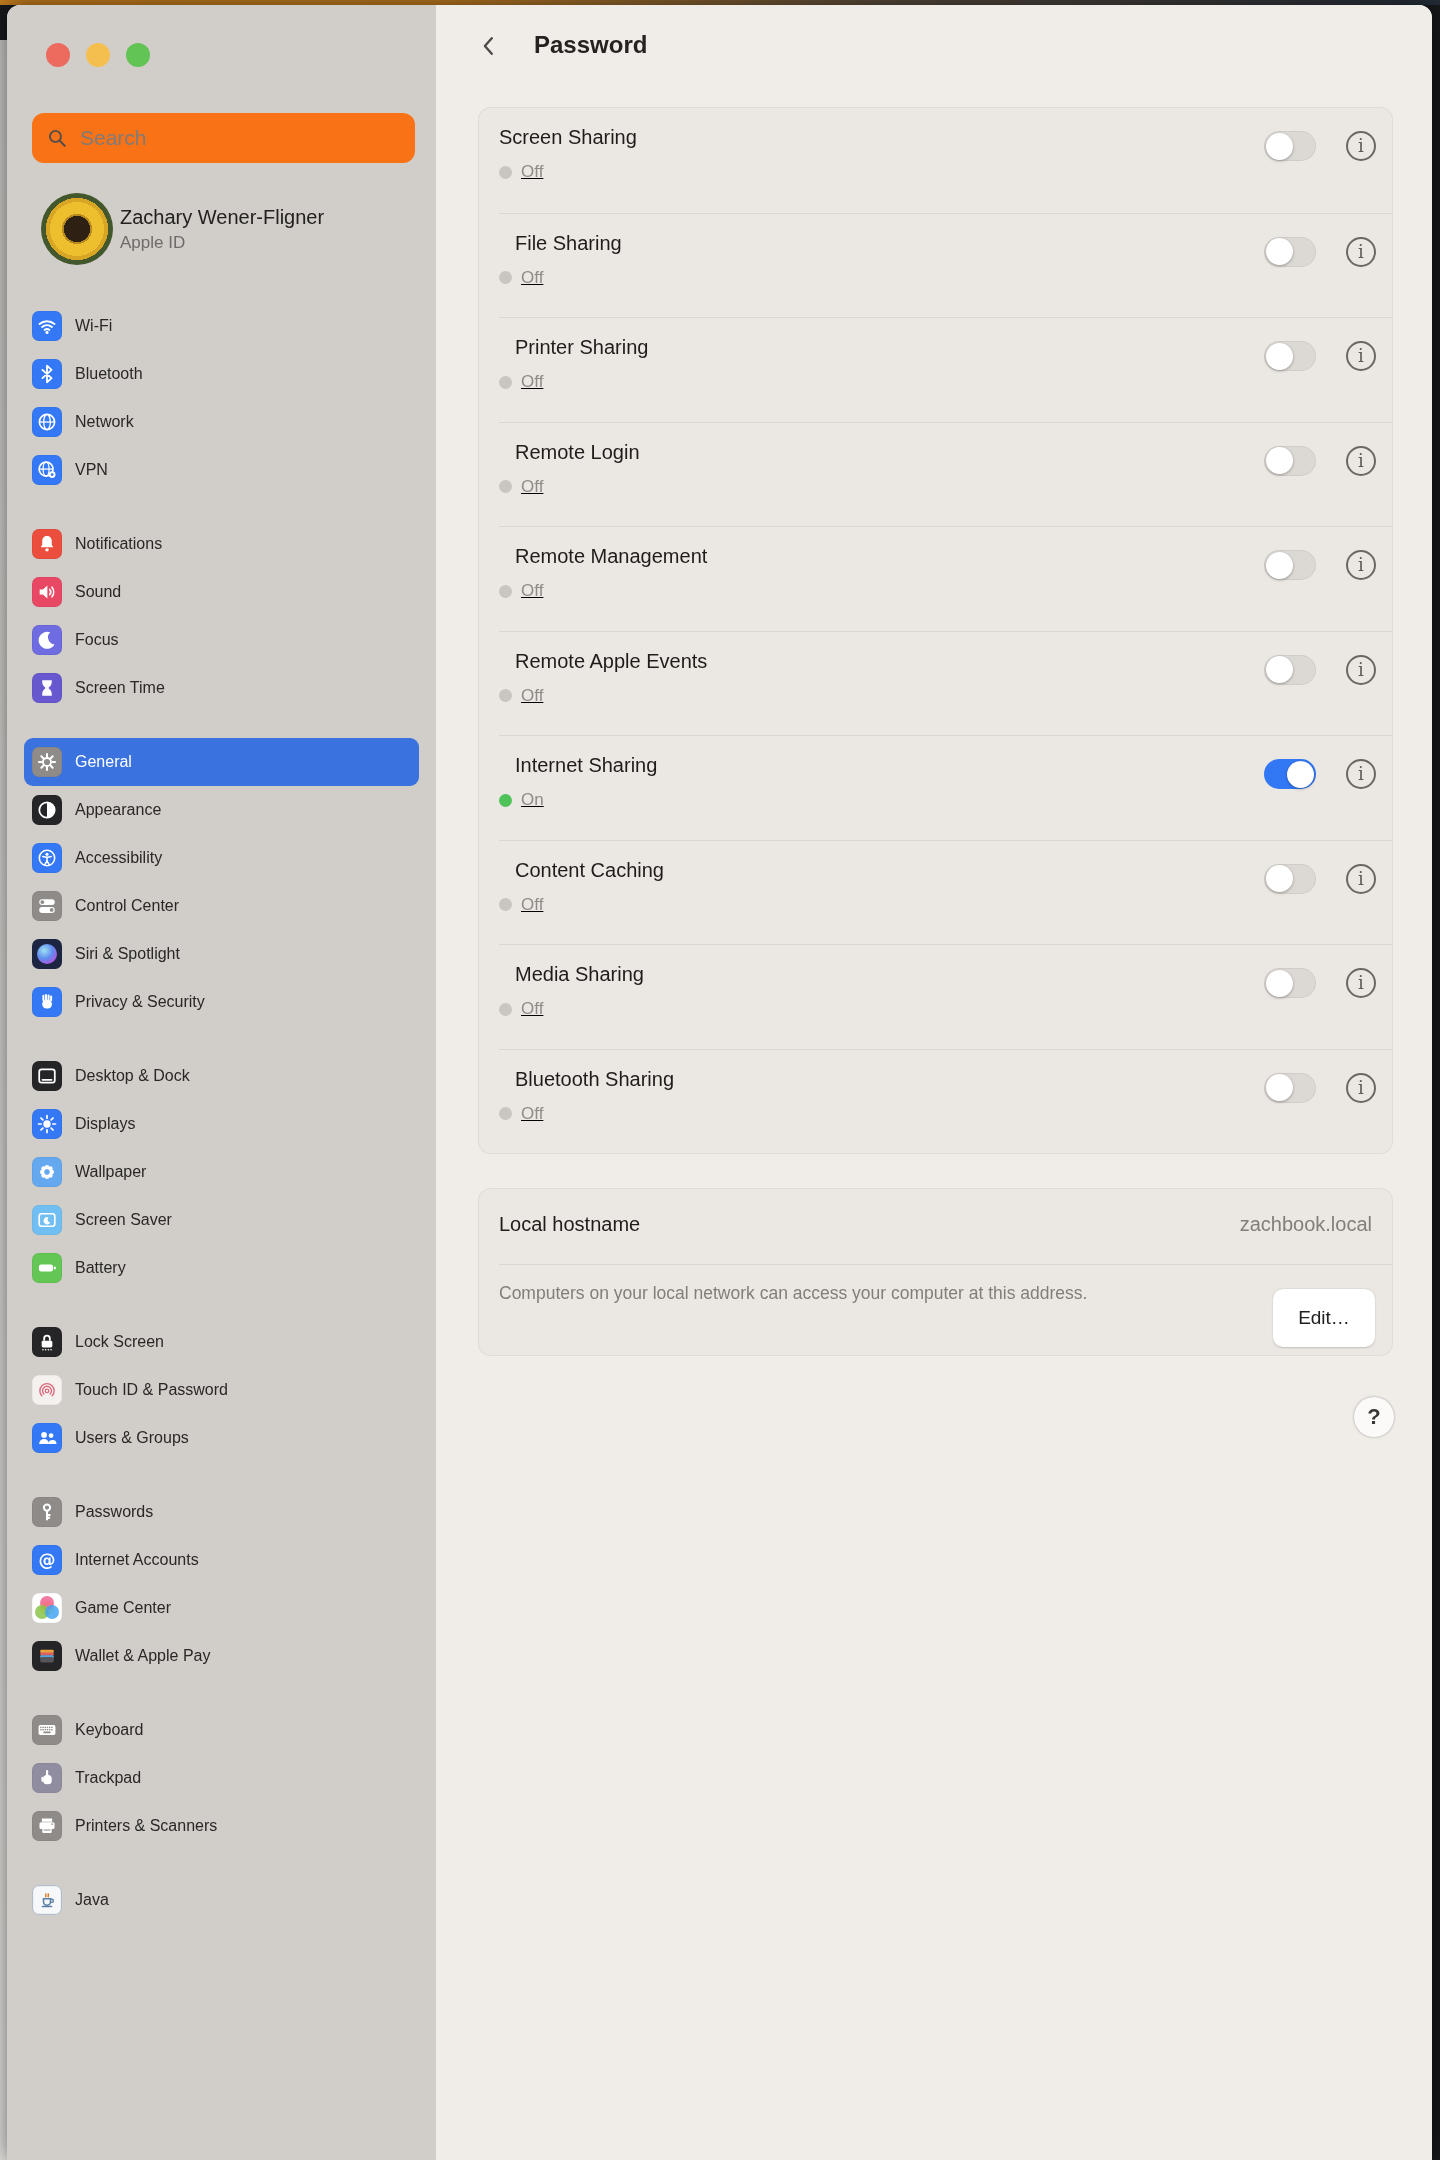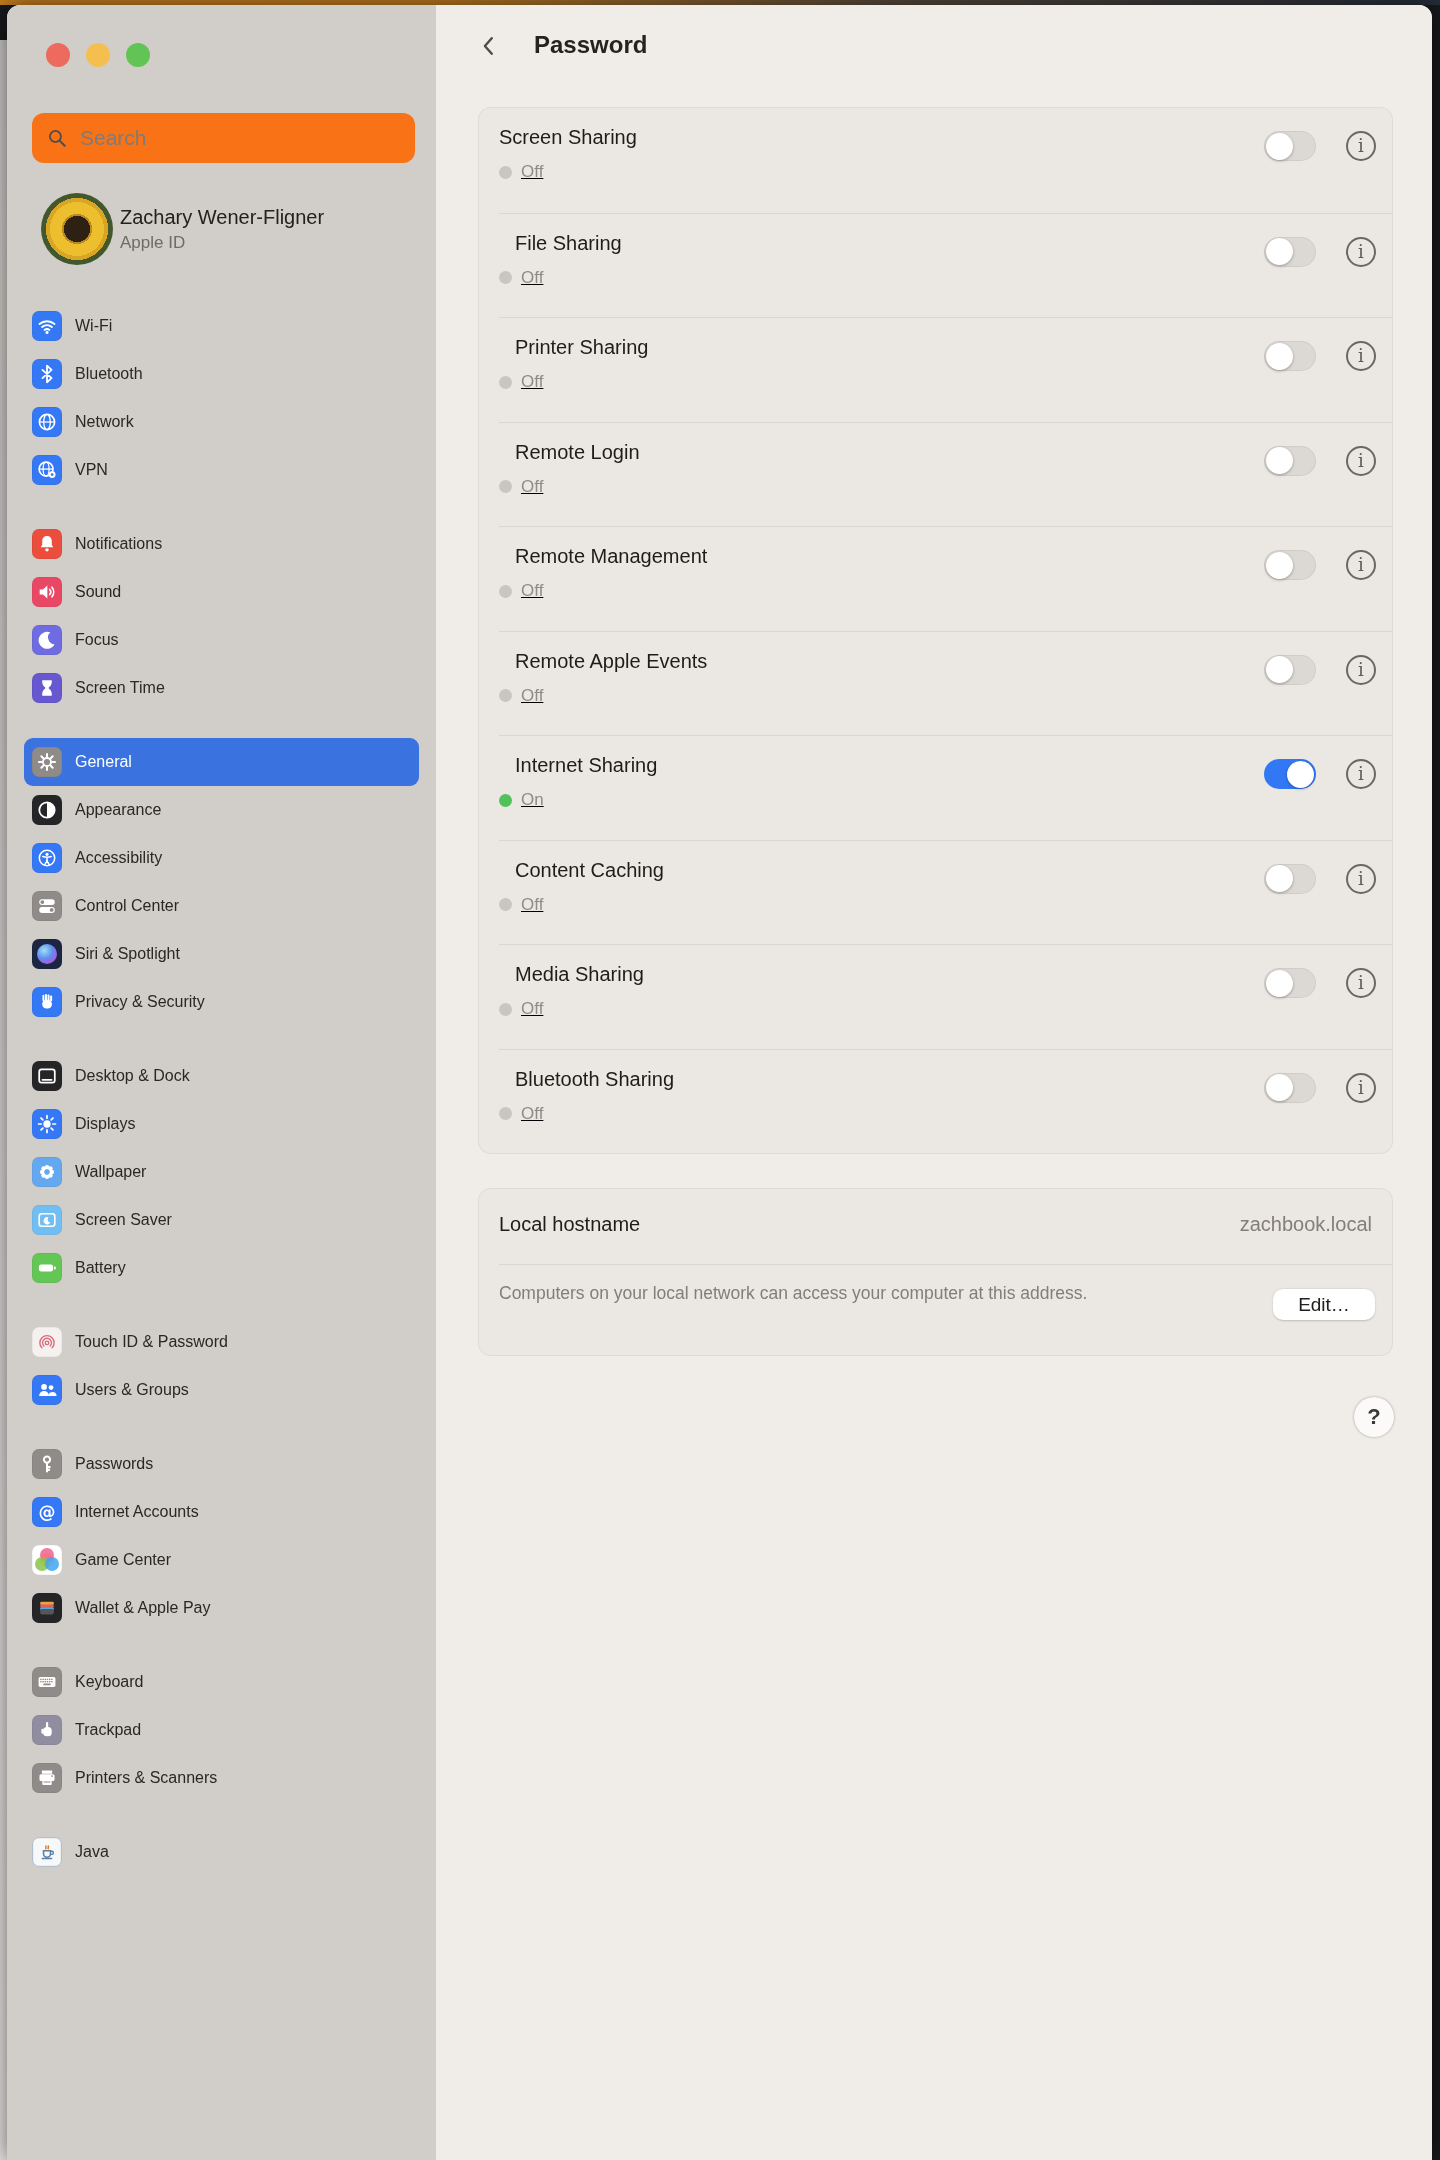--- a/index.html
+++ b/index.html
@@ -84,21 +84,21 @@
   .info-btn{position:absolute;right:16px;top:23px;width:30px;height:30px;border-radius:50%;
     border:2px solid #6b6763;box-sizing:border-box;display:flex;align-items:center;justify-content:center;
     font-family:"DejaVu Serif",serif;font-size:18px;color:#5d5956;cursor:pointer;line-height:1;}
 
   .card-host{top:1183px;height:168px;}
   .host-row{position:relative;height:75px;}
   .host-label{position:absolute;left:20px;top:24px;font-size:20px;color:#1f1c1a;}
   .host-value{position:absolute;right:20px;top:24px;font-size:20px;color:#827e7a;}
   .host-div{border-top:1px solid rgba(0,0,0,.07);margin-left:20px;}
   .host-desc{position:absolute;left:20px;top:90px;width:660px;font-size:17.5px;line-height:28px;color:#827e7a;}
-  .edit-btn{position:absolute;right:17px;top:100px;width:102px;height:31px;border-radius:10px;background:#ffffff;
+  .edit-btn{position:absolute;right:17px;top:100px;width:102px;height:58px;border-radius:10px;background:#ffffff;
     border:none;font-family:inherit;font-size:19px;color:#21201e;box-shadow:0 .5px 2px rgba(0,0,0,.18);cursor:pointer;}
 
   .help-btn{position:absolute;left:918px;top:1392px;width:40px;height:40px;border-radius:50%;background:#fcfaf8;
     box-shadow:0 0 2.5px rgba(0,0,0,.35);display:flex;align-items:center;justify-content:center;
     font-size:22px;font-weight:600;color:#3a3836;cursor:pointer;}
 </style>
 </head>
 <body>
 
 <svg width="0" height="0" style="position:absolute" aria-hidden="true">
@@ -475,20 +475,28 @@
             <span class="side-icon" style="background: rgb(99, 198, 85);">
               <svg>
                 <use href="#i-batt"></use>
               </svg>
             </span>
             <span class="side-label">Battery</span>
           </div>
         </div>
         <div class="side-group">
           <div class="side-item">
+            <span class="side-icon" style="background: rgb(37, 37, 39);">
+              <svg>
+                <use href="#i-lock"></use>
+              </svg>
+            </span>
+            <span class="side-label">Lock Screen</span>
+          </div>
+          <div class="side-item">
             <span class="side-icon" style="background: rgb(244, 241, 239);">
               <svg>
                 <use href="#i-finger"></use>
               </svg>
             </span>
             <span class="side-label">Touch ID &amp; Password</span>
           </div>
           <div class="side-item">
             <span class="side-icon" style="background: rgb(52, 120, 246);">
               <svg>

